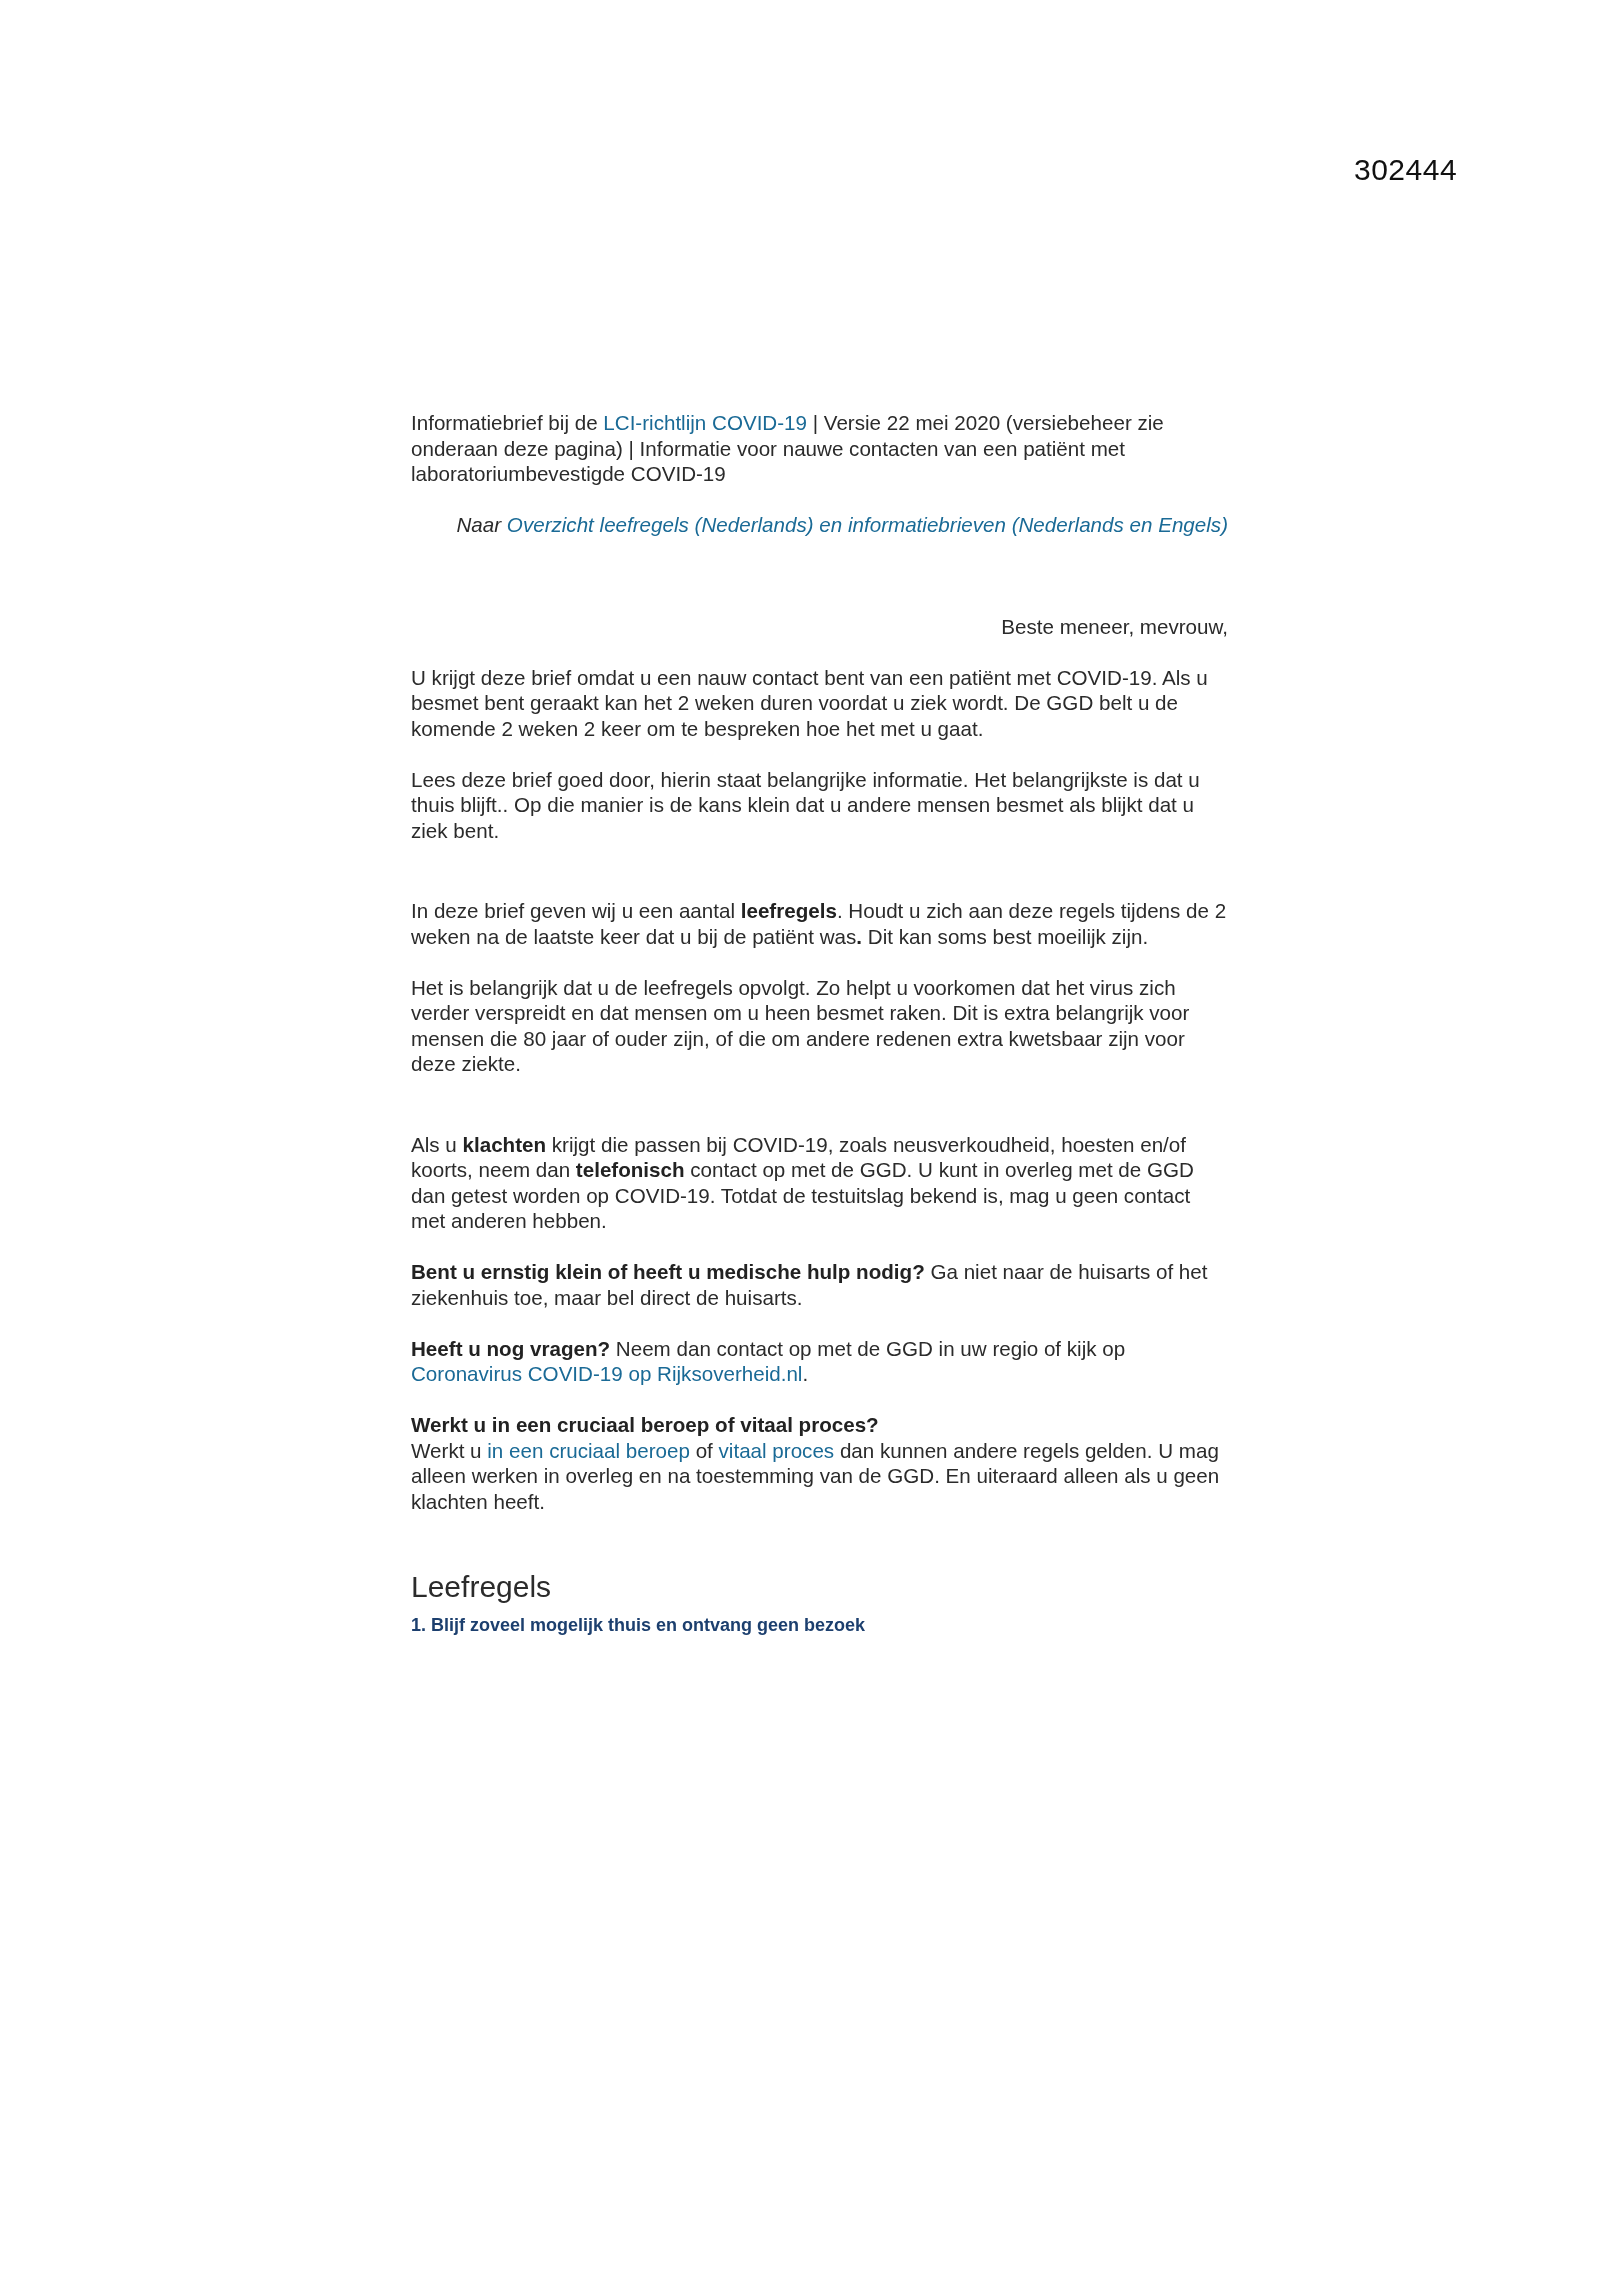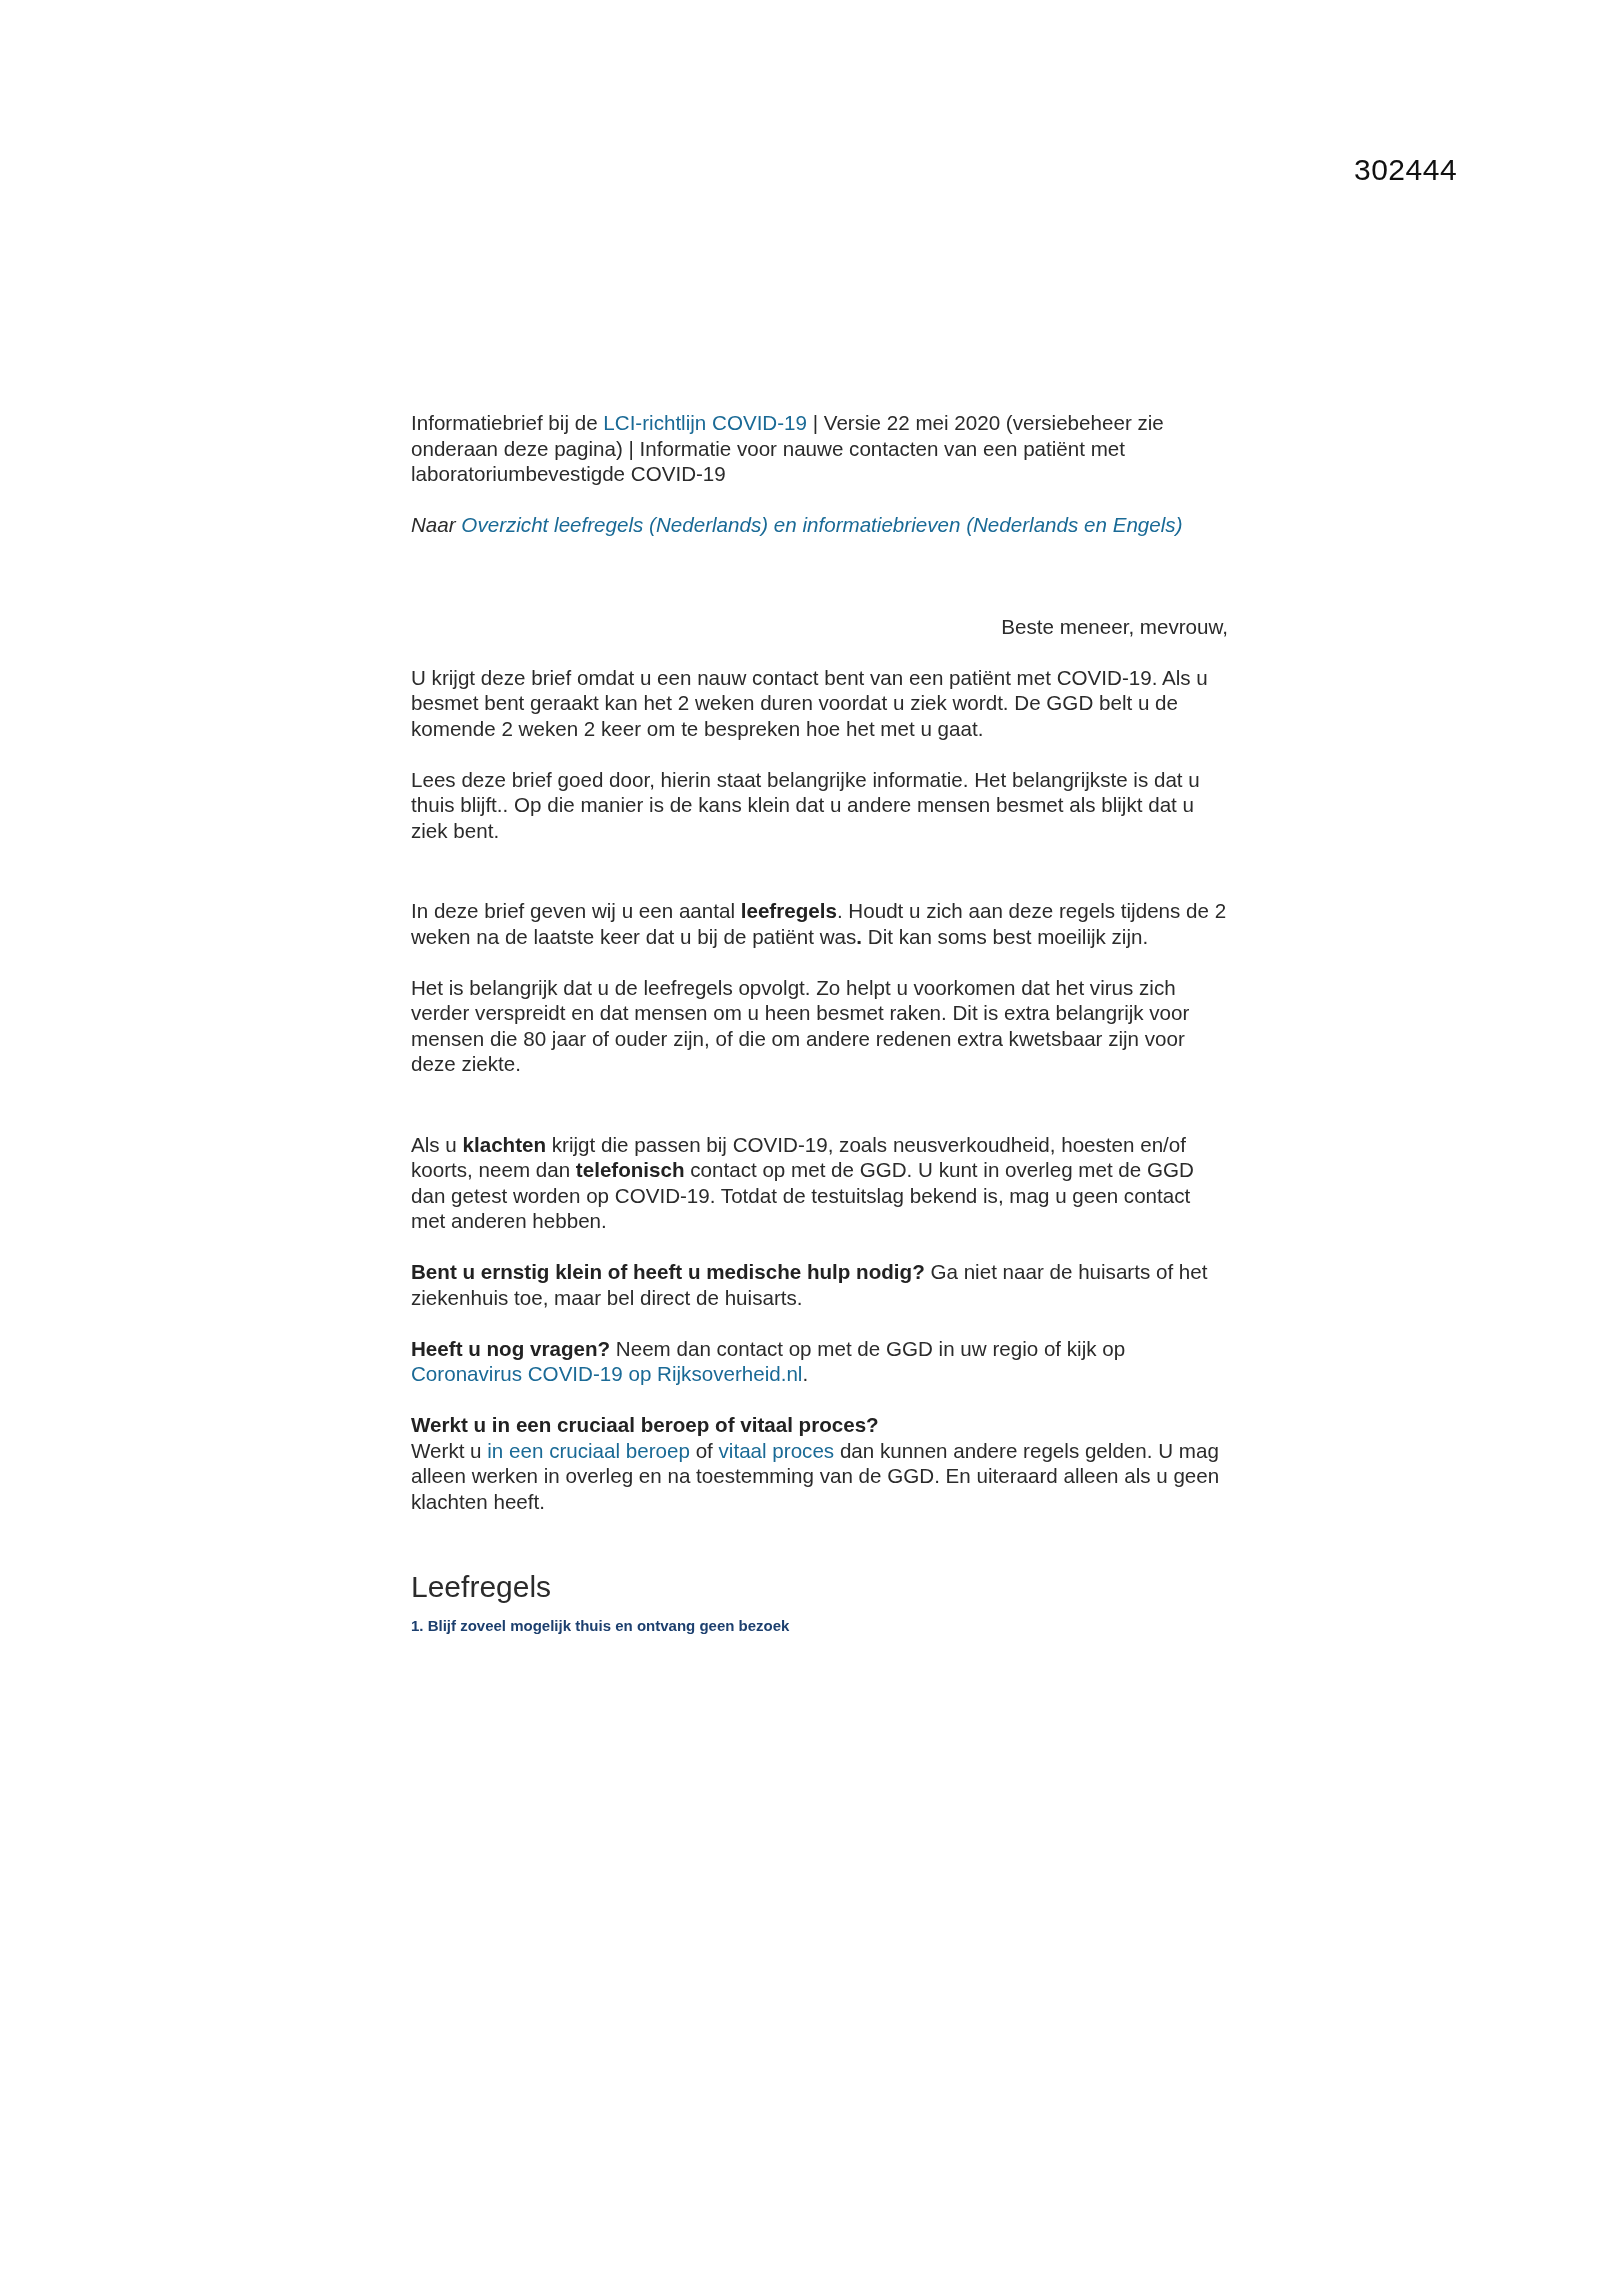--- a/index.html
+++ b/index.html
@@ -10,30 +10,30 @@
   .doc-id {
     position: absolute; top: 153px; left: 1354px;
     font-size: 30px; color: #111; letter-spacing: 0.5px;
   }
   .content {
     position: absolute; left: 403px; top: 402px; width: 833px;
     font-size: 20.6px; line-height: 25.5px;
   }
   .content p { margin: 8px; }
   a, .link { color: #1a6a96; text-decoration: none; }
-  .intro-nav { margin-top: 25.5px !important; font-style: italic; }
+  .intro-nav { margin-top: 25.5px !important; font-style: italic; text-align: right; }
   .greeting { margin-top: 76px !important; text-align: right; }
   .gap26 { margin-top: 25.5px !important; }
   .gap52 { margin-top: 55px !important; }
   b { font-weight: bold; color: #222; }
   .section-title {
     margin-top: 55px !important; font-size: 30px; line-height: 35px; color: #2b2b2b; font-weight: normal;
   }
   .section-sub {
-    font-size: 15px; line-height: 27.4px; color: #1c3f6e; font-weight: bold;
+    font-size: 18px; line-height: 27.4px; color: #1c3f6e; font-weight: bold;
   }
 </style>
 </head>
 <body>
 
 <div class="doc-id">302444</div>
 
 <div class="content">
   <p><span>Informatiebrief bij de </span><a class="link">LCI-richtlijn COVID-19</a><span> | Versie 22 mei 2020 (versiebeheer zie onderaan deze pagina) | Informatie voor nauwe contacten van een patiënt met laboratoriumbevestigde COVID-19</span></p>
 

